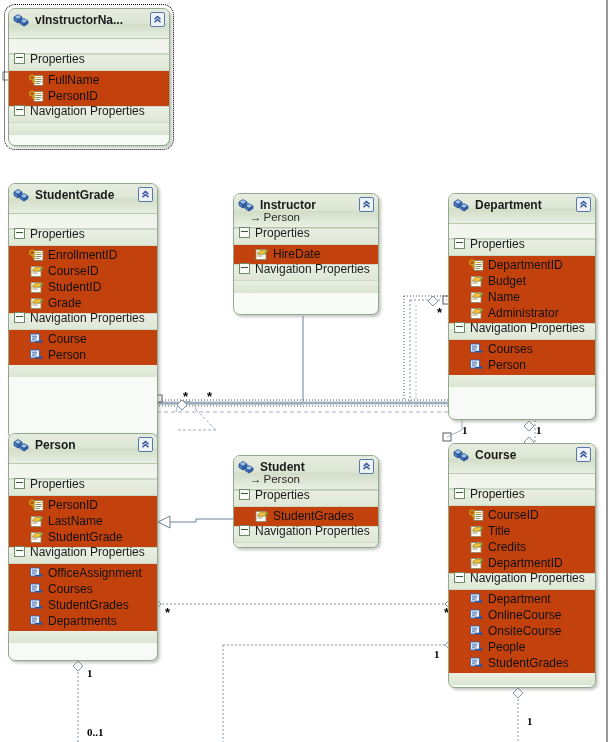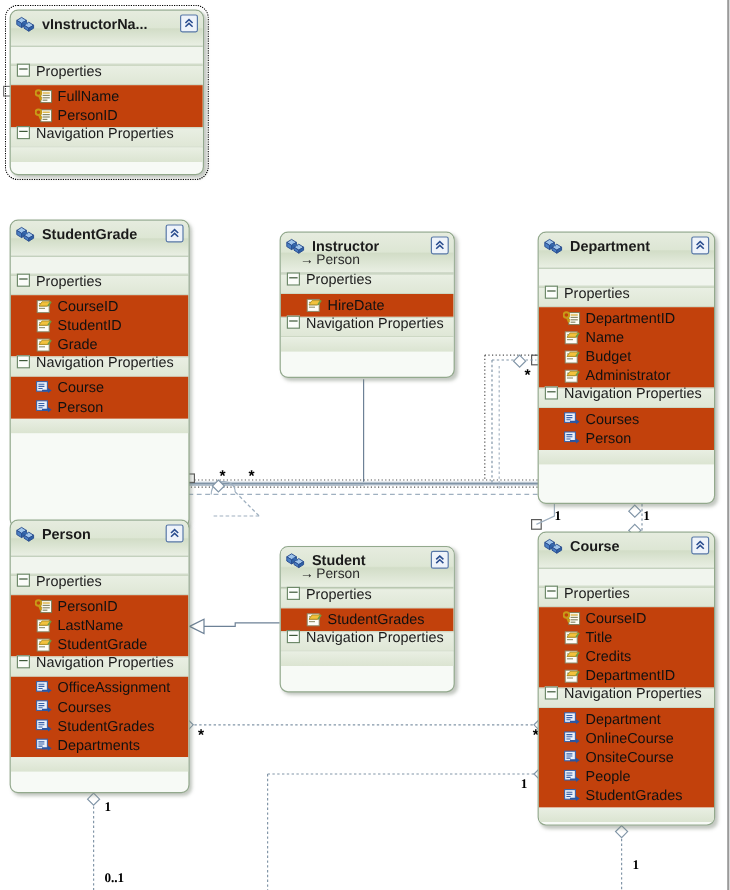--- a/index.html
+++ b/index.html
@@ -337,20 +337,33 @@
       </div>
         </div>
         <div class="ent-header-pad"></div>
         <div class="section">
       <span class="expander"></span>
       <span class="label">Properties</span>
     </div>
         <div class="prop-list">
           <div class="prop">
         <svg class="icon" width="15" height="13" viewBox="0 0 15 13">
+    <rect x="5" y="1.5" width="9" height="10" fill="#fdfdf4" stroke="#7a7a55" stroke-width="0.8"></rect>
+    <rect x="6.5" y="3" width="6" height="1" fill="#d8a82a"></rect>
+    <rect x="6.5" y="5" width="6" height="1" fill="#8a8a6a"></rect>
+    <rect x="6.5" y="7" width="6" height="1" fill="#8a8a6a"></rect>
+    <rect x="6.5" y="9" width="4" height="1" fill="#8a8a6a"></rect>
+    <circle cx="3" cy="3.5" r="2.3" fill="none" stroke="#c89a17" stroke-width="1.6"></circle>
+    <path d="M3.3,5.3 L5.2,9.6" stroke="#c89a17" stroke-width="1.7" fill="none"></path>
+    <path d="M4.3,8 L6,7.2" stroke="#c89a17" stroke-width="1.4" fill="none"></path>
+  </svg>
+        <span>EnrollmentID</span>
+      </div>
+          <div class="prop">
+        <svg class="icon" width="15" height="13" viewBox="0 0 15 13">
     <rect x="2" y="1.5" width="10" height="10" fill="#fdfdf7" stroke="#8a8a6a" stroke-width="0.8"></rect>
     <rect x="3.5" y="3.5" width="7" height="1" fill="#9a9a7a"></rect>
     <rect x="3.5" y="5.5" width="7" height="1" fill="#9a9a7a"></rect>
     <rect x="3.5" y="7.5" width="5" height="1" fill="#9a9a7a"></rect>
     <path d="M6,2.5 L13.5,2.5 L11,6 L3.5,6 Z" fill="#f2c23c" stroke="#b08c1a" stroke-width="0.7"></path>
     <path d="M11,6 L13.5,2.5" stroke="#6e9c46" stroke-width="1.4"></path>
   </svg>
         <span>CourseID</span>
       </div>
           <div class="prop">
@@ -493,32 +506,32 @@
       </div>
           <div class="prop">
         <svg class="icon" width="15" height="13" viewBox="0 0 15 13">
     <rect x="2" y="1.5" width="10" height="10" fill="#fdfdf7" stroke="#8a8a6a" stroke-width="0.8"></rect>
     <rect x="3.5" y="3.5" width="7" height="1" fill="#9a9a7a"></rect>
     <rect x="3.5" y="5.5" width="7" height="1" fill="#9a9a7a"></rect>
     <rect x="3.5" y="7.5" width="5" height="1" fill="#9a9a7a"></rect>
     <path d="M6,2.5 L13.5,2.5 L11,6 L3.5,6 Z" fill="#f2c23c" stroke="#b08c1a" stroke-width="0.7"></path>
     <path d="M11,6 L13.5,2.5" stroke="#6e9c46" stroke-width="1.4"></path>
   </svg>
+        <span>Budget</span>
+      </div>
+          <div class="prop">
+        <svg class="icon" width="15" height="13" viewBox="0 0 15 13">
+    <rect x="2" y="1.5" width="10" height="10" fill="#fdfdf7" stroke="#8a8a6a" stroke-width="0.8"></rect>
+    <rect x="3.5" y="3.5" width="7" height="1" fill="#9a9a7a"></rect>
+    <rect x="3.5" y="5.5" width="7" height="1" fill="#9a9a7a"></rect>
+    <rect x="3.5" y="7.5" width="5" height="1" fill="#9a9a7a"></rect>
+    <path d="M6,2.5 L13.5,2.5 L11,6 L3.5,6 Z" fill="#f2c23c" stroke="#b08c1a" stroke-width="0.7"></path>
+    <path d="M11,6 L13.5,2.5" stroke="#6e9c46" stroke-width="1.4"></path>
+  </svg>
         <span>Name</span>
-      </div>
-          <div class="prop">
-        <svg class="icon" width="15" height="13" viewBox="0 0 15 13">
-    <rect x="2" y="1.5" width="10" height="10" fill="#fdfdf7" stroke="#8a8a6a" stroke-width="0.8"></rect>
-    <rect x="3.5" y="3.5" width="7" height="1" fill="#9a9a7a"></rect>
-    <rect x="3.5" y="5.5" width="7" height="1" fill="#9a9a7a"></rect>
-    <rect x="3.5" y="7.5" width="5" height="1" fill="#9a9a7a"></rect>
-    <path d="M6,2.5 L13.5,2.5 L11,6 L3.5,6 Z" fill="#f2c23c" stroke="#b08c1a" stroke-width="0.7"></path>
-    <path d="M11,6 L13.5,2.5" stroke="#6e9c46" stroke-width="1.4"></path>
-  </svg>
-        <span>Budget</span>
       </div>
           <div class="prop">
         <svg class="icon" width="15" height="13" viewBox="0 0 15 13">
     <rect x="2" y="1.5" width="10" height="10" fill="#fdfdf7" stroke="#8a8a6a" stroke-width="0.8"></rect>
     <rect x="3.5" y="3.5" width="7" height="1" fill="#9a9a7a"></rect>
     <rect x="3.5" y="5.5" width="7" height="1" fill="#9a9a7a"></rect>
     <rect x="3.5" y="7.5" width="5" height="1" fill="#9a9a7a"></rect>
     <path d="M6,2.5 L13.5,2.5 L11,6 L3.5,6 Z" fill="#f2c23c" stroke="#b08c1a" stroke-width="0.7"></path>
     <path d="M11,6 L13.5,2.5" stroke="#6e9c46" stroke-width="1.4"></path>
   </svg>
@@ -653,21 +666,21 @@
     <rect x="1.5" y="1" width="9" height="8" fill="#e9f0fb" stroke="#3a62a8" stroke-width="0.9"></rect>
     <path d="M3,3.2 L8,3.2 M3,5 L8,5 M3,6.8 L6.5,6.8" stroke="#3a62a8" stroke-width="0.9"></path>
     <path d="M6,8.5 L11.5,8.5" stroke="#2a55a0" stroke-width="1.6" fill="none"></path>
     <polygon points="11,6.4 14,8.5 11,10.6" fill="#2a55a0"></polygon>
   </svg>
           <span>Departments</span>
         </div>
         </div>
         <div class="ent-footer"></div>
       </div>
-      <div class="entity" style="left: 233px; top: 455px; width: 146px; height: 122px;">
+      <div class="entity" style="left: 233px; top: 455px; width: 146px; height: 93px;">
         <div class="ent-header">
       <div class="ent-title-row">
         <svg class="icon" width="17" height="15" viewBox="0 0 17 15">
     <g stroke="#2a4d8f" stroke-width="0.8">
       <polygon points="1,5 5,2.5 9,5 5,7.5" fill="#9fc4ea"></polygon>
       <polygon points="1,5 5,7.5 5,11 1,8.5" fill="#4a7fc4"></polygon>
       <polygon points="5,7.5 9,5 9,8.5 5,11" fill="#2e62a8"></polygon>
       <polygon points="7,9 11,6.5 15,9 11,11.5" fill="#9fc4ea"></polygon>
       <polygon points="7,9 11,11.5 11,14 7,11.5" fill="#4a7fc4"></polygon>
       <polygon points="11,11.5 15,9 15,11.5 11,14" fill="#2e62a8"></polygon>

